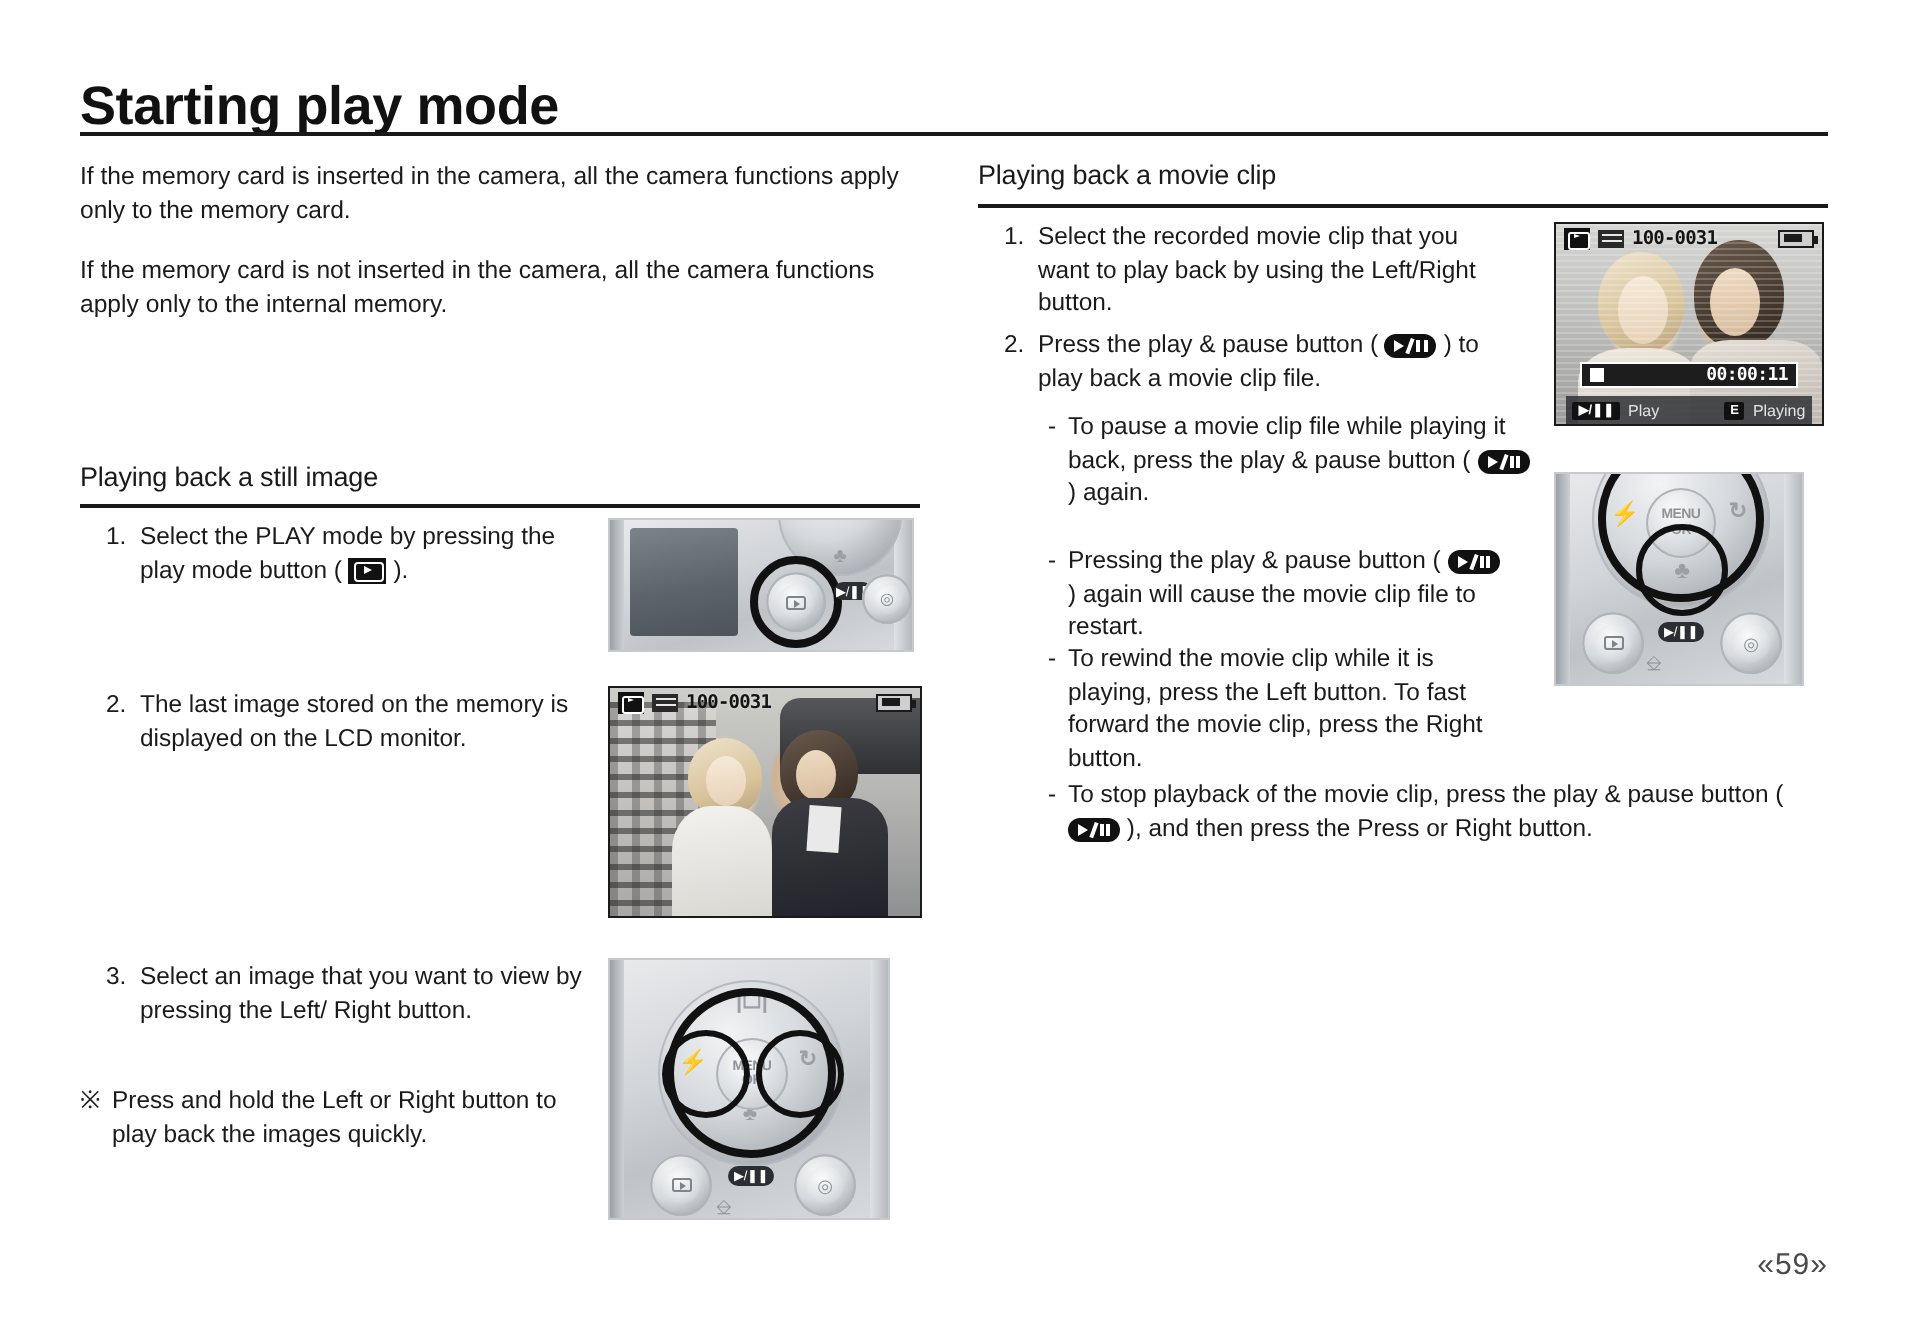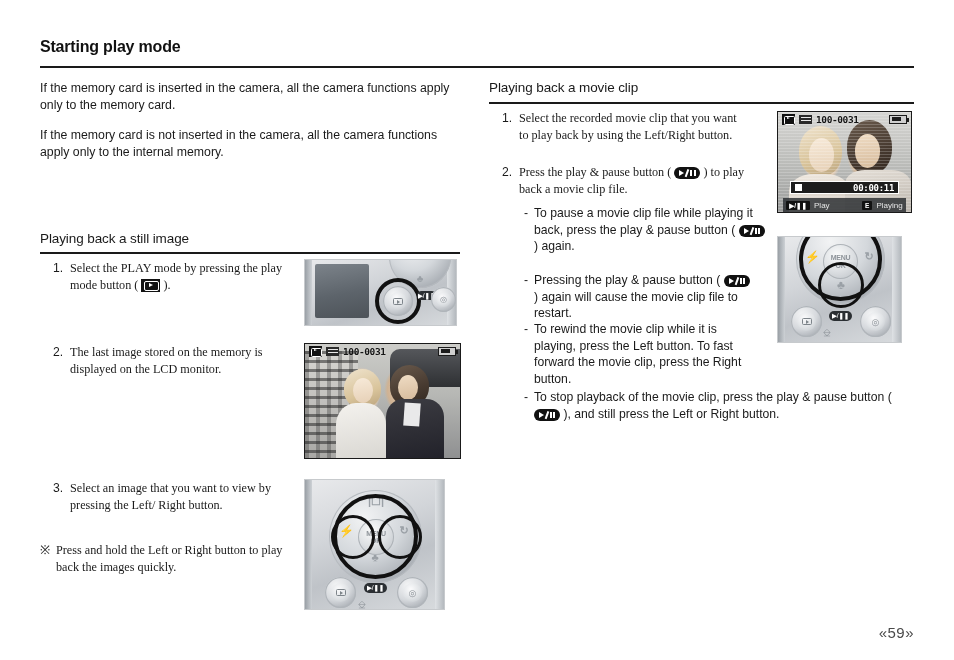--- a/index.html
+++ b/index.html
@@ -8,21 +8,21 @@
     background: #ffffff;
     font-family: "Liberation Sans", sans-serif;
     color: #1a1a1a;
     overflow: hidden;
   }
   .page { position: relative; width: 954px; height: 660px; }
 
   
   .page-title {
     position: absolute; left: 40px; top: 38px;
-    font-size: 16px; font-weight: bold; letter-spacing: -0.2px;
+    font-size: 27px; font-weight: bold; letter-spacing: -0.2px;
     color: #111;
   }
   .title-rule {
     position: absolute; left: 40px; top: 66px; width: 874px; height: 2px;
     background: #1a1a1a;
   }
 
   
   .col-left  { position: absolute; left: 40px;  top: 80px; width: 425px; }
 
@@ -35,21 +35,21 @@
   .sec-head {
     position: absolute; font-size: 13.5px; color: #1a1a1a; letter-spacing: -0.1px;
   }
   .sec-rule { position: absolute; height: 1.5px; background: #1a1a1a; }
 
   
   .step {
     position: absolute; font-size: 12.2px; line-height: 16.5px;
   }
   .step .num { position: absolute; left: 0; top: 0; }
-  .step .txt { display: block; font-family: Liberation Serif, serif; }
+  .step .txt { display: block; }
 
   .bullet {
     position: absolute; font-size: 12.2px; line-height: 16.5px;
   }
   .bullet .dash { position: absolute; left: 0; top: 0; }
 
   
   .ico-play-mode {
     display: inline-block; vertical-align: -3px;
     width: 19px; height: 13px; background: #111;
@@ -457,21 +457,21 @@
 
   <div class="bullet" style="left:524px; top:389px; width:385px; padding-left:10px;">
     <span class="dash">-</span>
     <span>To stop playback of the movie clip, press the play &amp; pause button (</span>
     <span class="ico-play-pause">
       <i class="ico-pp-slash"></i><span class="ico-pp-bars">
           <i></i>
           <i></i>
         </span>
     </span>
-    <span>), and still press the Left  or Right button.</span>
+    <span>), and then press the Press  or Right button.</span>
   </div>
 
   <div class="lcd" style="left:777px; top:111px; width:135px; height:102px;">
     <div class="lcd-img">
       <div class="photo-couple" style="background:
              radial-gradient(ellipse 20% 34% at 33% 46%, #f3e3d2 0%, #e3cdb6 62%, rgba(200,180,160,0) 74%),
              radial-gradient(ellipse 20% 34% at 67% 44%, #ecd8c2 0%, #d2b79a 62%, rgba(190,165,140,0) 74%),
              linear-gradient(180deg,#d6d6d3 0%,#bcbdba 50%,#9b9c9b 100%);">
         <div class="ph-hairL" style="left:16%;top:14%;width:32%;height:50%;"></div>
         <div class="ph-hairR" style="left:52%;top:8%;width:34%;height:54%;"></div>

